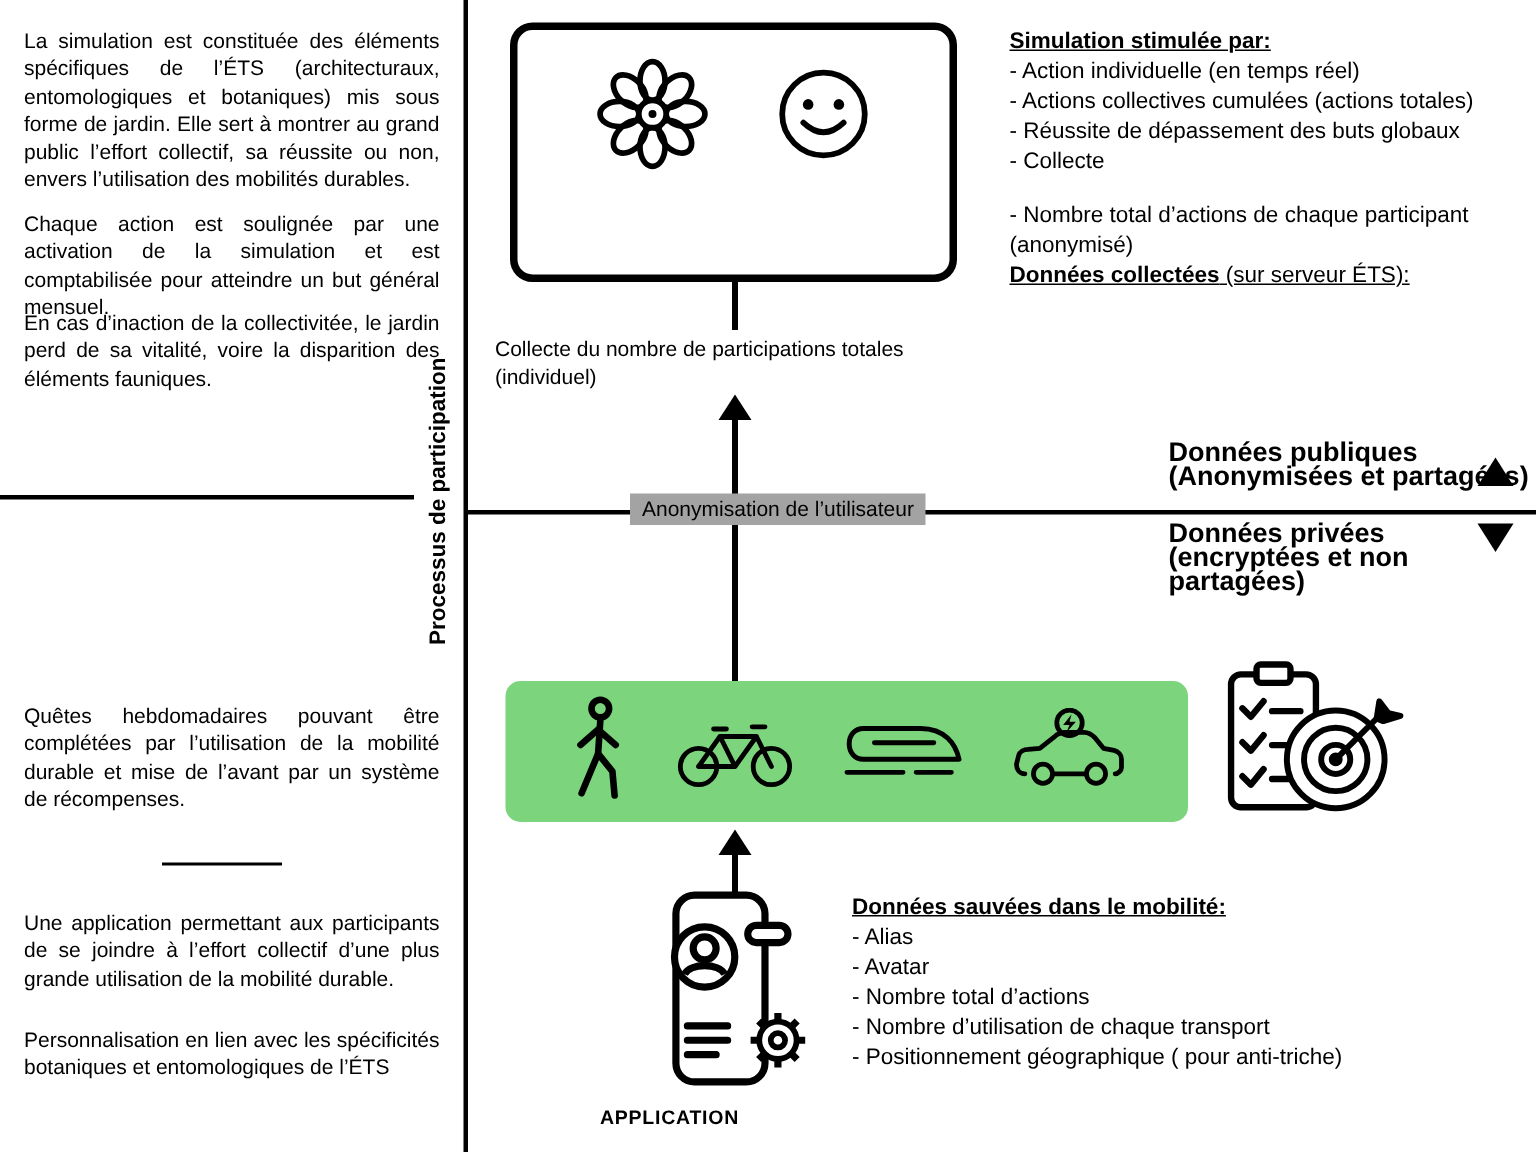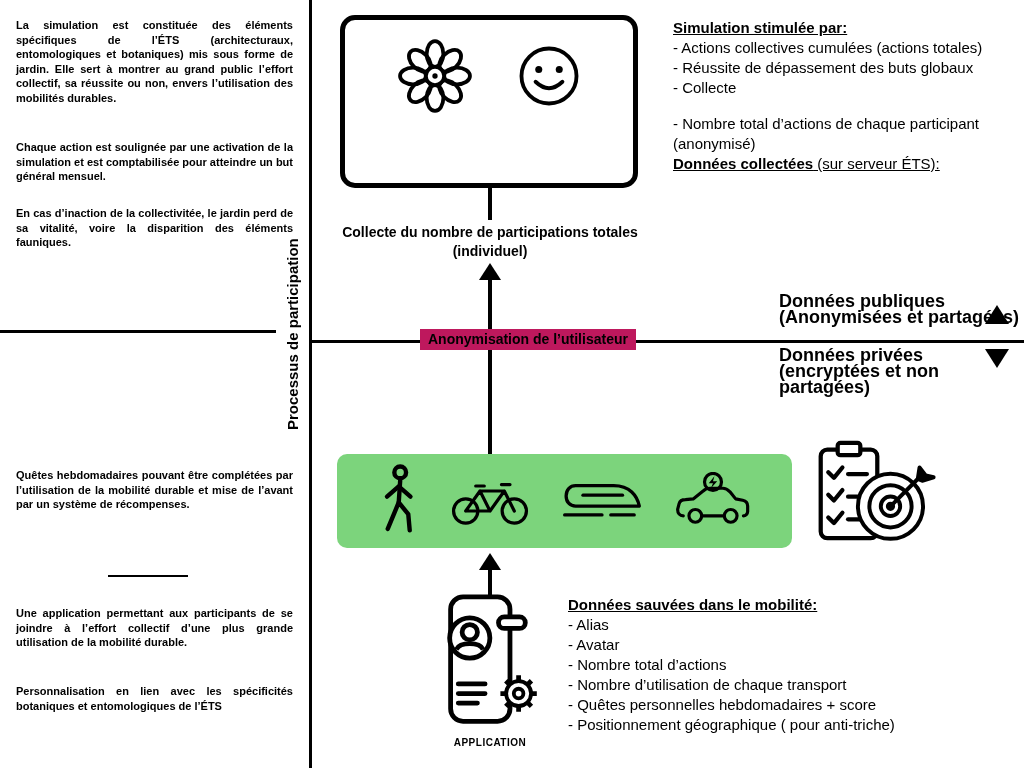--- a/index.html
+++ b/index.html
@@ -5,21 +5,21 @@
   * { margin:0; padding:0; box-sizing:border-box; }
   html,body { width:1024px; height:768px; }
   body {
     position:relative; background:#fff; color:#000;
     font-family:"Liberation Sans","DejaVu Sans",sans-serif;
     overflow:hidden;
   }
   .abs { position:absolute; }
 
   
-  .lp { left:16px; width:277px; font-size:11px; line-height:1.32; text-align:justify;font-weight:bold; }
+  .lp { left:16px; width:277px; font-size:14px; line-height:1.32; text-align:justify; }
 
   
   .hline { background:#000; height:3px; }
   .vline { background:#000; width:3px; }
   .cline { background:#000; width:4px; left:488px; }
 
   
   .tri-up-sm { width:0; height:0; border-left:11px solid transparent; border-right:11px solid transparent; border-bottom:17px solid #000; }
   .tri-up-lg { width:0; height:0; border-left:12px solid transparent; border-right:12px solid transparent; border-bottom:19px solid #000; }
   .tri-dn-lg { width:0; height:0; border-left:12px solid transparent; border-right:12px solid transparent; border-top:19px solid #000; }
@@ -33,36 +33,36 @@
   }
 
   
   .sim-box {
     left:340px; top:15px; width:298px; height:173px;
     border:5px solid #000; border-radius:15px; background:#fff;
   }
   .sim-icons { position:absolute; top:18px; left:0; width:100%; display:flex; justify-content:center; align-items:center; gap:44px; }
   .sim-label { position:absolute; bottom:10px; width:100%; text-align:center; font-weight:bold; font-size:15px; letter-spacing:.5px; }
 
-  .center-text { font-size:14px; text-align:center; line-height:1.35;font-weight:bold; }
-  .anon-text { background:#be185d; padding:1px 8px; z-index:3; }
+  .center-text { font-size:14px; text-align:left; line-height:1.35; }
+  .anon-text { background:#a3a3a3; padding:1px 8px; z-index:3; }
 
   
   .green-bar {
     left:337px; top:454px; width:455px; height:94px;
     border-radius:10px; display:flex; align-items:center;
     justify-content:space-evenly; padding:0 8px; z-index:2;
   }
 
   
   .rt { font-size:15px; line-height:20px; }
   .rt-head { font-weight:bold; text-decoration:underline; }
   .bold-13 { font-weight:bold; font-size:18px; line-height:16px; }
 
-  .app-label { font-weight:bold; font-size:10px; letter-spacing:.5px; text-align:center; }
+  .app-label { font-weight:bold; font-size:13px; letter-spacing:.5px; text-align:left; }
 
   svg { display:block; }
   .z3 { z-index:3; }
 </style>
 </head>
 <body>
 
 <div class="abs lp" style="top:18px">La simulation est constituée des éléments spécifiques de l’ÉTS (architecturaux, entomologiques et botaniques) mis sous forme de jardin.  Elle sert à montrer au grand public l’effort collectif, sa réussite ou non, envers l’utilisation des mobilités durables.</div>
 <div class="abs lp" style="top:140px">Chaque action est soulignée par une activation de la simulation et est comptabilisée pour atteindre un but général mensuel.</div>
 <div class="abs lp" style="top:206px">En cas d’inaction de la collectivitée, le jardin perd de sa vitalité, voire la disparition des éléments fauniques.</div>
@@ -225,31 +225,31 @@
           <path d="M98.2 96.8 l4.2 -4.2 M79.8 96.8 l-4.2 -4.2 M98.2 115.2 l4.2 4.2 M79.8 115.2 l-4.2 4.2"></path>
         </g>
       </g>
     </g>
   </svg>
 </div>
 <div class="abs app-label" style="left:400px;top:737px;width:180px">APPLICATION</div>
 
 <div class="abs rt" style="left:673px;top:18px;width:348px">
   <div class="rt-head">Simulation stimulée par:</div>
+  <div>- Action individuelle (en temps réel)</div>
   <div>- Actions collectives cumulées (actions totales)</div>
   <div>- Réussite de dépassement des buts globaux</div>
   <div>- Collecte</div>
   <div style="height:16px"></div>
   <div>- Nombre total d’actions de chaque participant (anonymisé)</div>
   <div>
     <span class="rt-head">Données collectées</span><span style="text-decoration:underline"> (sur serveur ÉTS):</span>
   </div>
 </div>
 
 <div class="abs rt" style="left:568px;top:595px;width:456px">
   <div class="rt-head">Données sauvées dans le mobilité:</div>
   <div>- Alias</div>
   <div>- Avatar</div>
   <div>- Nombre total d’actions</div>
   <div>- Nombre d’utilisation de chaque transport</div>
-  <div>- Quêtes personnelles hebdomadaires + score</div>
   <div>- Positionnement géographique ( pour anti-triche)</div>
 </div>
 
 </body></html>

